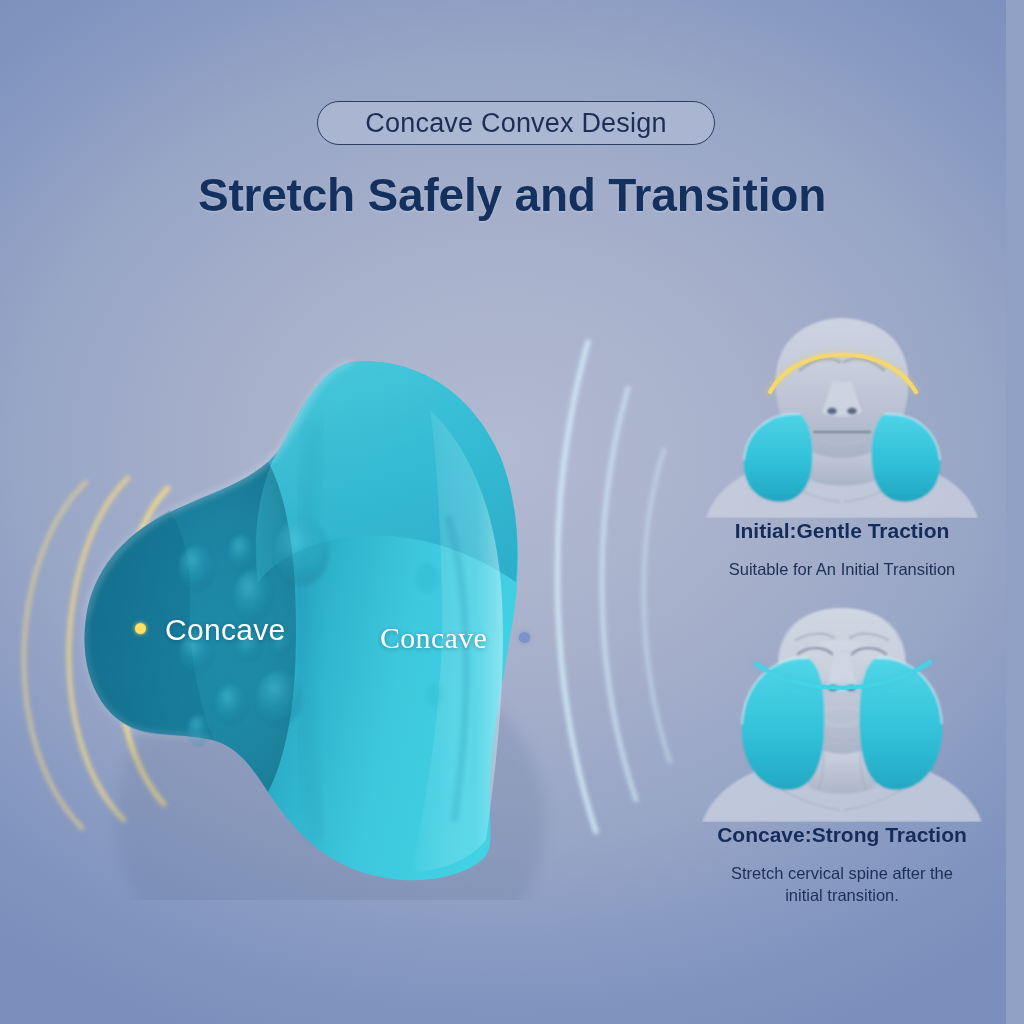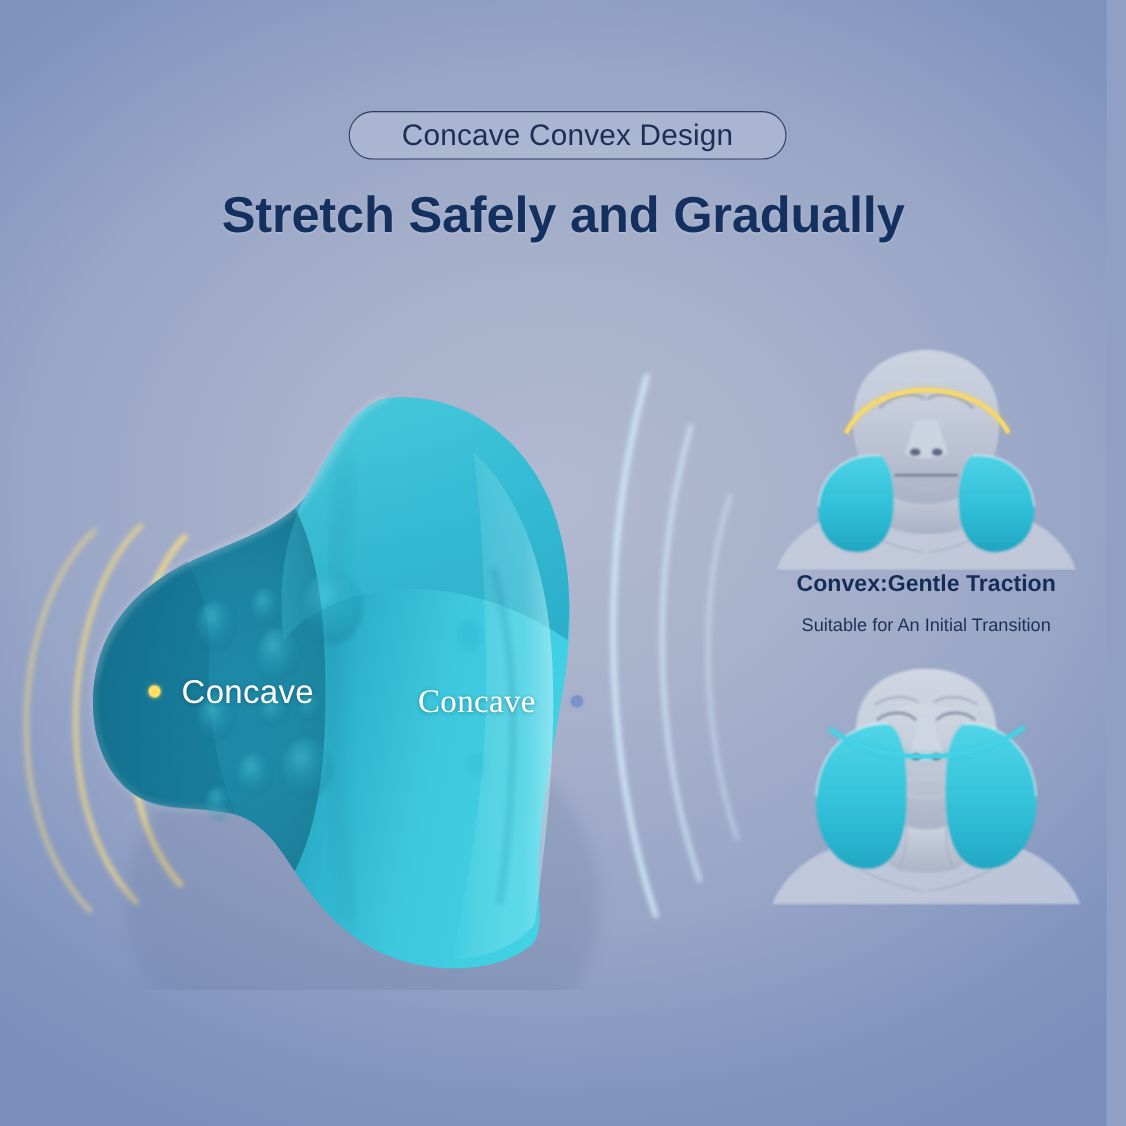--- a/index.html
+++ b/index.html
@@ -88,21 +88,21 @@
 </style>
 </head>
 <body>
 
 <div id="stage">
 
   <div class="pill">
     <span class="pill-text">Concave Convex Design</span>
   </div>
 
-  <div class="headline">Stretch Safely and Gradually</div>
+  <div class="headline">Stretch Safely and Transition</div>
 
   <div id="product-area">
     <svg width="680" height="600" viewBox="0 0 680 600">
       <defs>
 
         <linearGradient id="bodyGrad" x1="0" y1="0.35" x2="1" y2="0.6">
           <stop offset="0%" stop-color="#17728f"></stop>
           <stop offset="18%" stop-color="#1b80a0"></stop>
           <stop offset="38%" stop-color="#2296b4"></stop>
           <stop offset="56%" stop-color="#2fb4cd"></stop>
@@ -297,21 +297,21 @@
           <path d="M212,118 C244,116 266,136 268,164" fill="none" stroke="#dff6fb" stroke-width="2" opacity="0.55"></path>
         </g>
 
         <g>
           <path d="M98,96 C124,46 216,46 244,96" fill="none" stroke="#f2d261" stroke-width="7" stroke-linecap="round" opacity="0.35" filter="url(#glowA)"></path>
           <path d="M98,96 C124,46 216,46 244,96" fill="none" stroke="#f4d86c" stroke-width="4.2" stroke-linecap="round"></path>
         </g>
       </svg>
     </div>
     <div class="usecase-caption">
-      <div class="uc-title">Convex:Gentle Traction</div>
+      <div class="uc-title">Initial:Gentle Traction</div>
       <div class="uc-sub">Suitable for An Initial Transition</div>
     </div>
   </div>
 
   <div class="usecase" id="usecase-concave">
     <div class="usecase-figure">
       <svg width="340" height="222" viewBox="0 0 340 222">
         <defs>
           <linearGradient id="skinB" x1="0" y1="0" x2="0" y2="1">
             <stop offset="0%" stop-color="#dbe1ea"></stop>
@@ -374,15 +374,20 @@
           <path d="M136,58 C100,56 72,84 70,124" fill="none" stroke="#e2f7fc" stroke-width="2" opacity="0.55"></path>
           <path d="M204,58 C240,56 268,84 270,124" fill="none" stroke="#e2f7fc" stroke-width="2" opacity="0.55"></path>
         </g>
 
         <g>
           <path d="M84,64 C130,96 210,96 258,62" fill="none" stroke="#38c6dd" stroke-width="7" stroke-linecap="round" opacity="0.32" filter="url(#glowB)"></path>
           <path d="M84,64 C130,96 210,96 258,62" fill="none" stroke="#45d2e6" stroke-width="4" stroke-linecap="round"></path>
         </g>
       </svg>
     </div>
+    <div class="usecase-caption">
+      <div class="uc-title">Concave:Strong Traction</div>
+      <div class="uc-sub">Stretch cervical spine after the</div>
+      <div class="uc-sub" style="margin-top:0;">initial transition.</div>
+    </div>
   </div>
 
 </div>
 
 </body></html>

